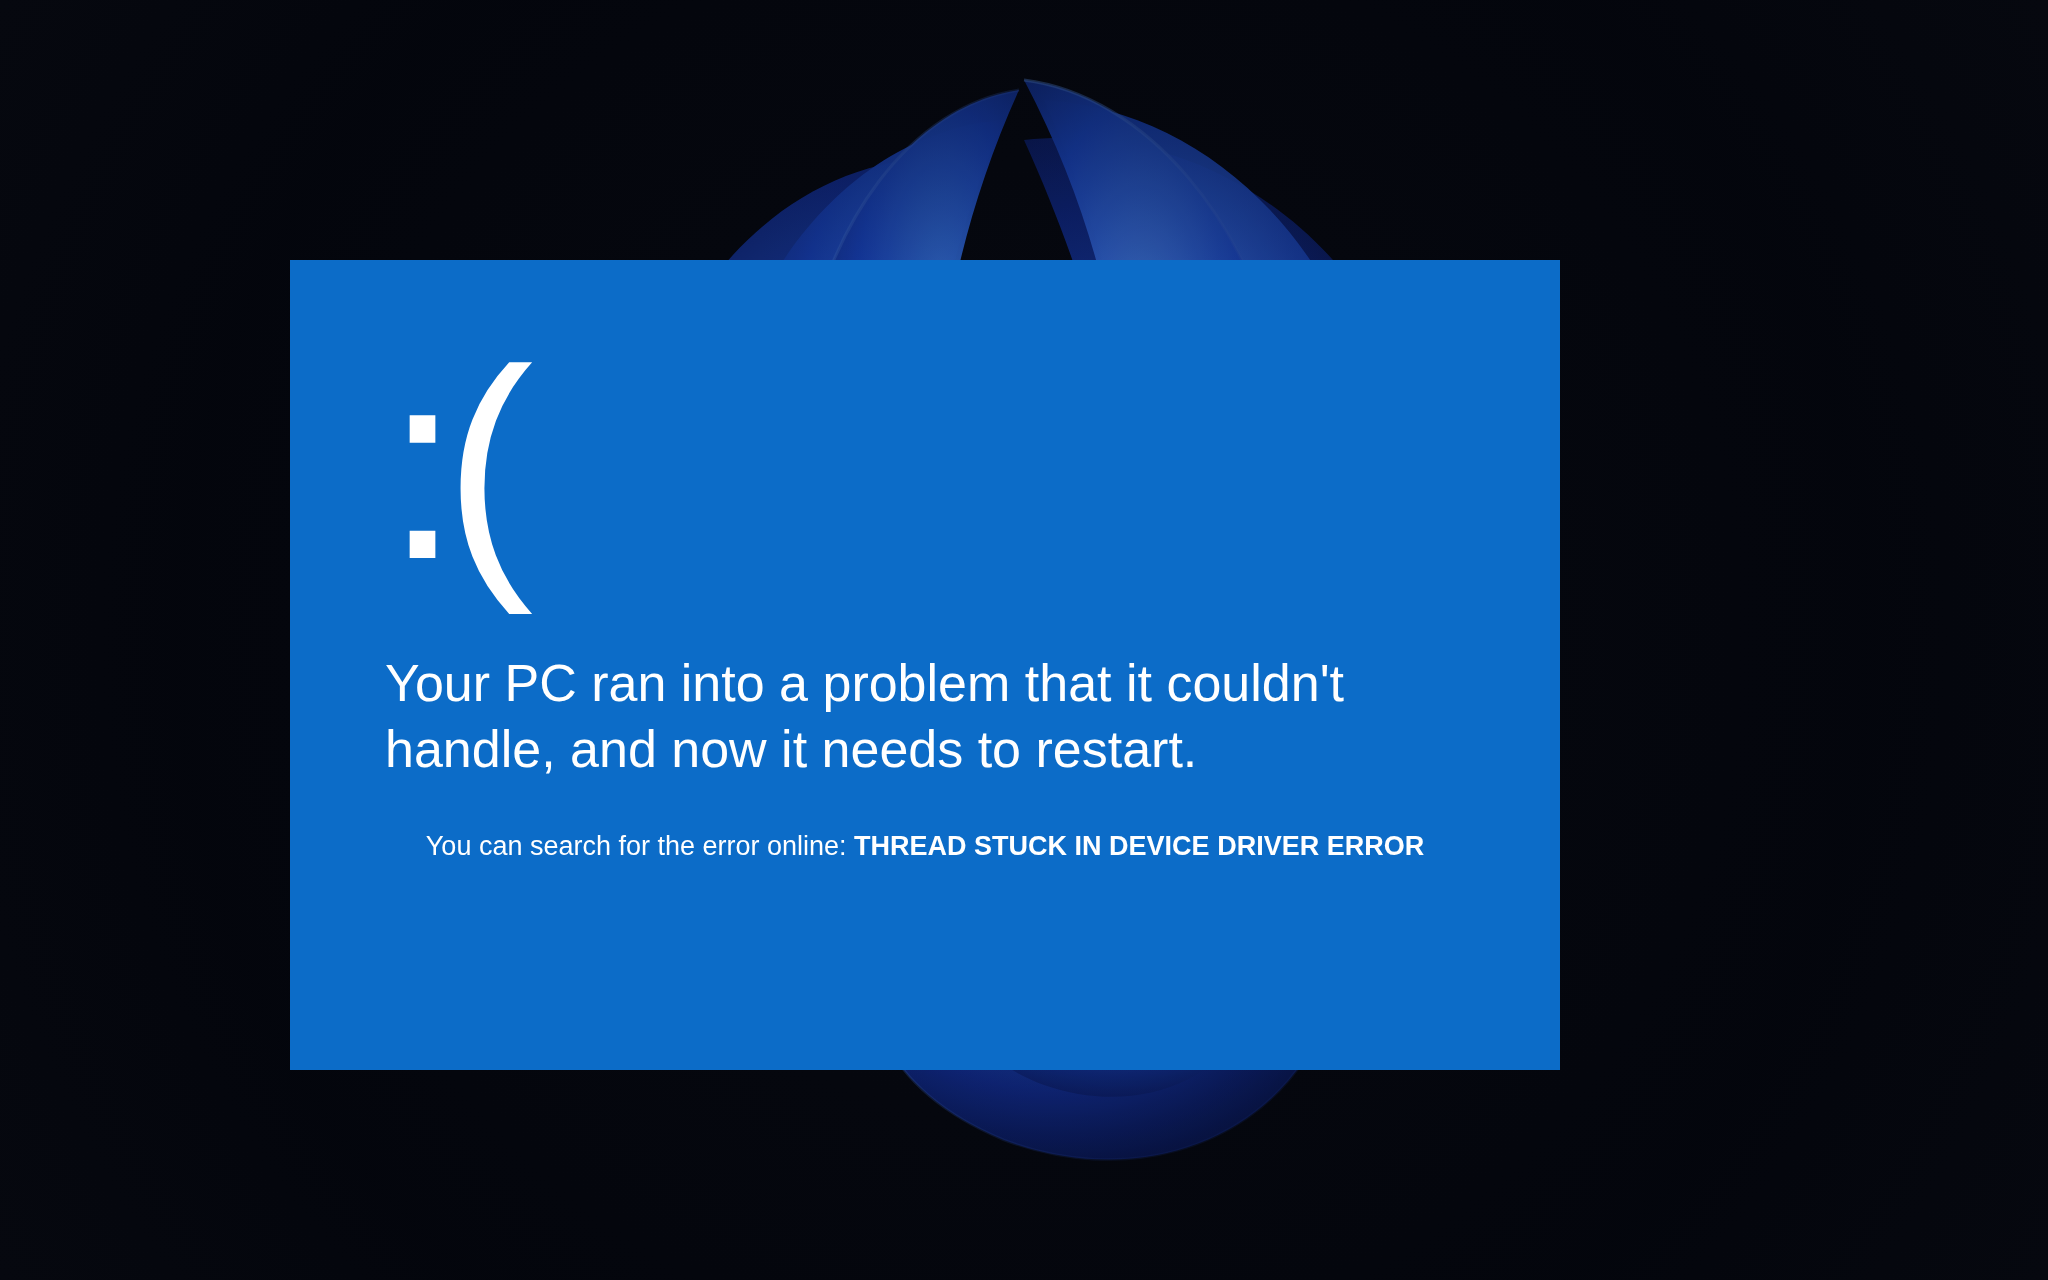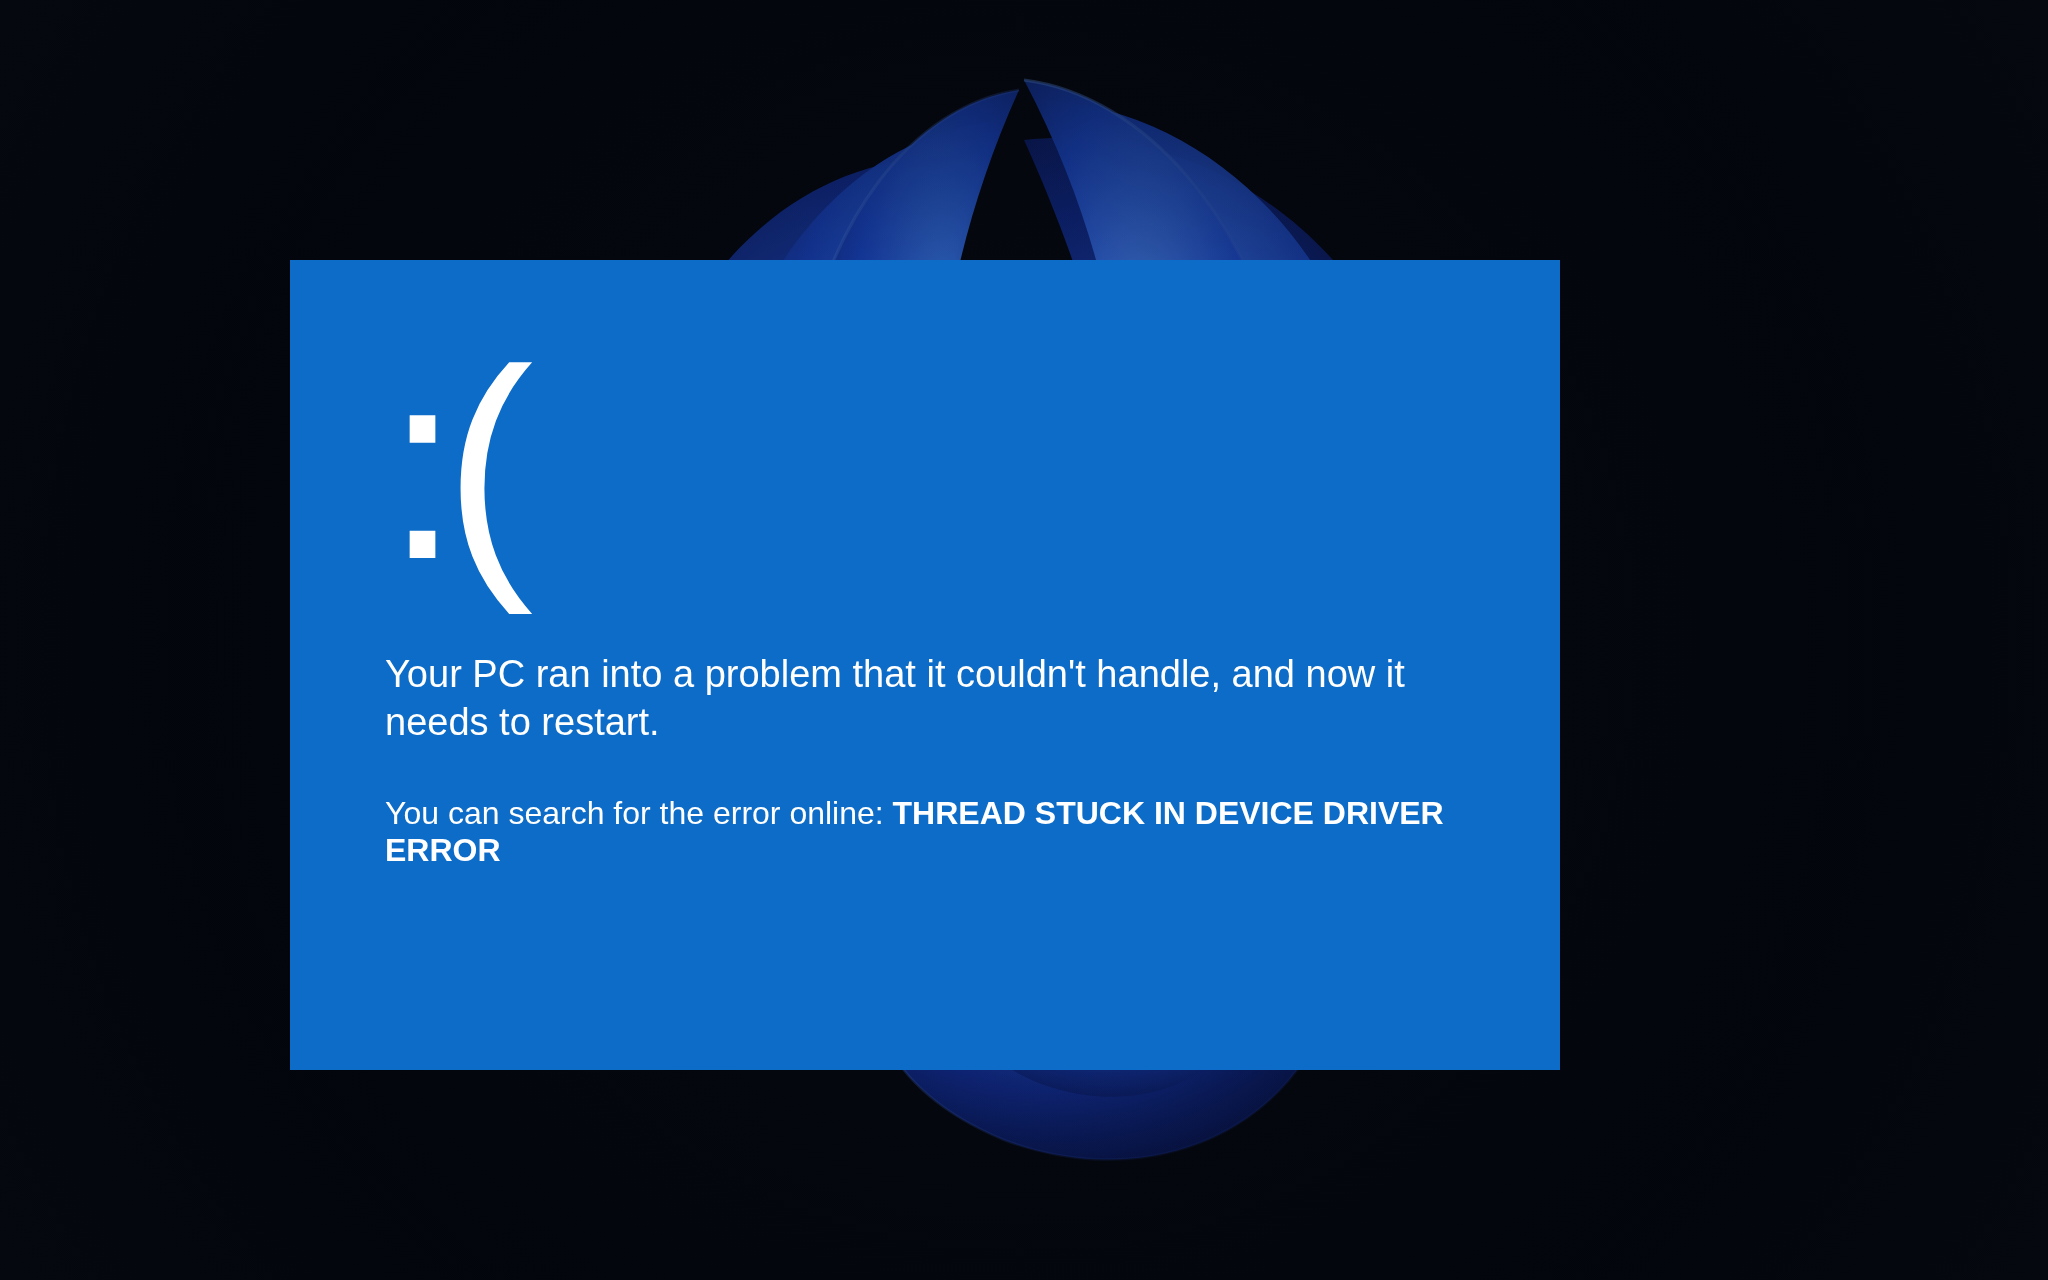--- a/index.html
+++ b/index.html
@@ -59,32 +59,33 @@
     .sad-face {
       font-size: 270px;
       font-weight: 300;
       line-height: 0.85;
       letter-spacing: -0.06em;
       margin-bottom: 70px;
       font-family: "Segoe UI Light", "Segoe UI", sans-serif;
     }
 
     .main-message {
-      font-size: 38px;
+      font-size: 52px;
       font-weight: 300;
       line-height: 1.28;
       font-family: "Segoe UI Light", "Segoe UI", sans-serif;
       margin-bottom: 48px;
       max-width: 1080px;
     }
 
     .search-line {
-      font-size: 32px;
+      font-size: 27px;
       font-weight: 400;
       font-family: "Segoe UI", sans-serif;
+      text-align: center;
     }
 
     .search-line .error-code {
       font-weight: 600;
       font-family: "Segoe UI Semibold", "Segoe UI", sans-serif;
     }
   </style>
 </head>
 <body>
 

